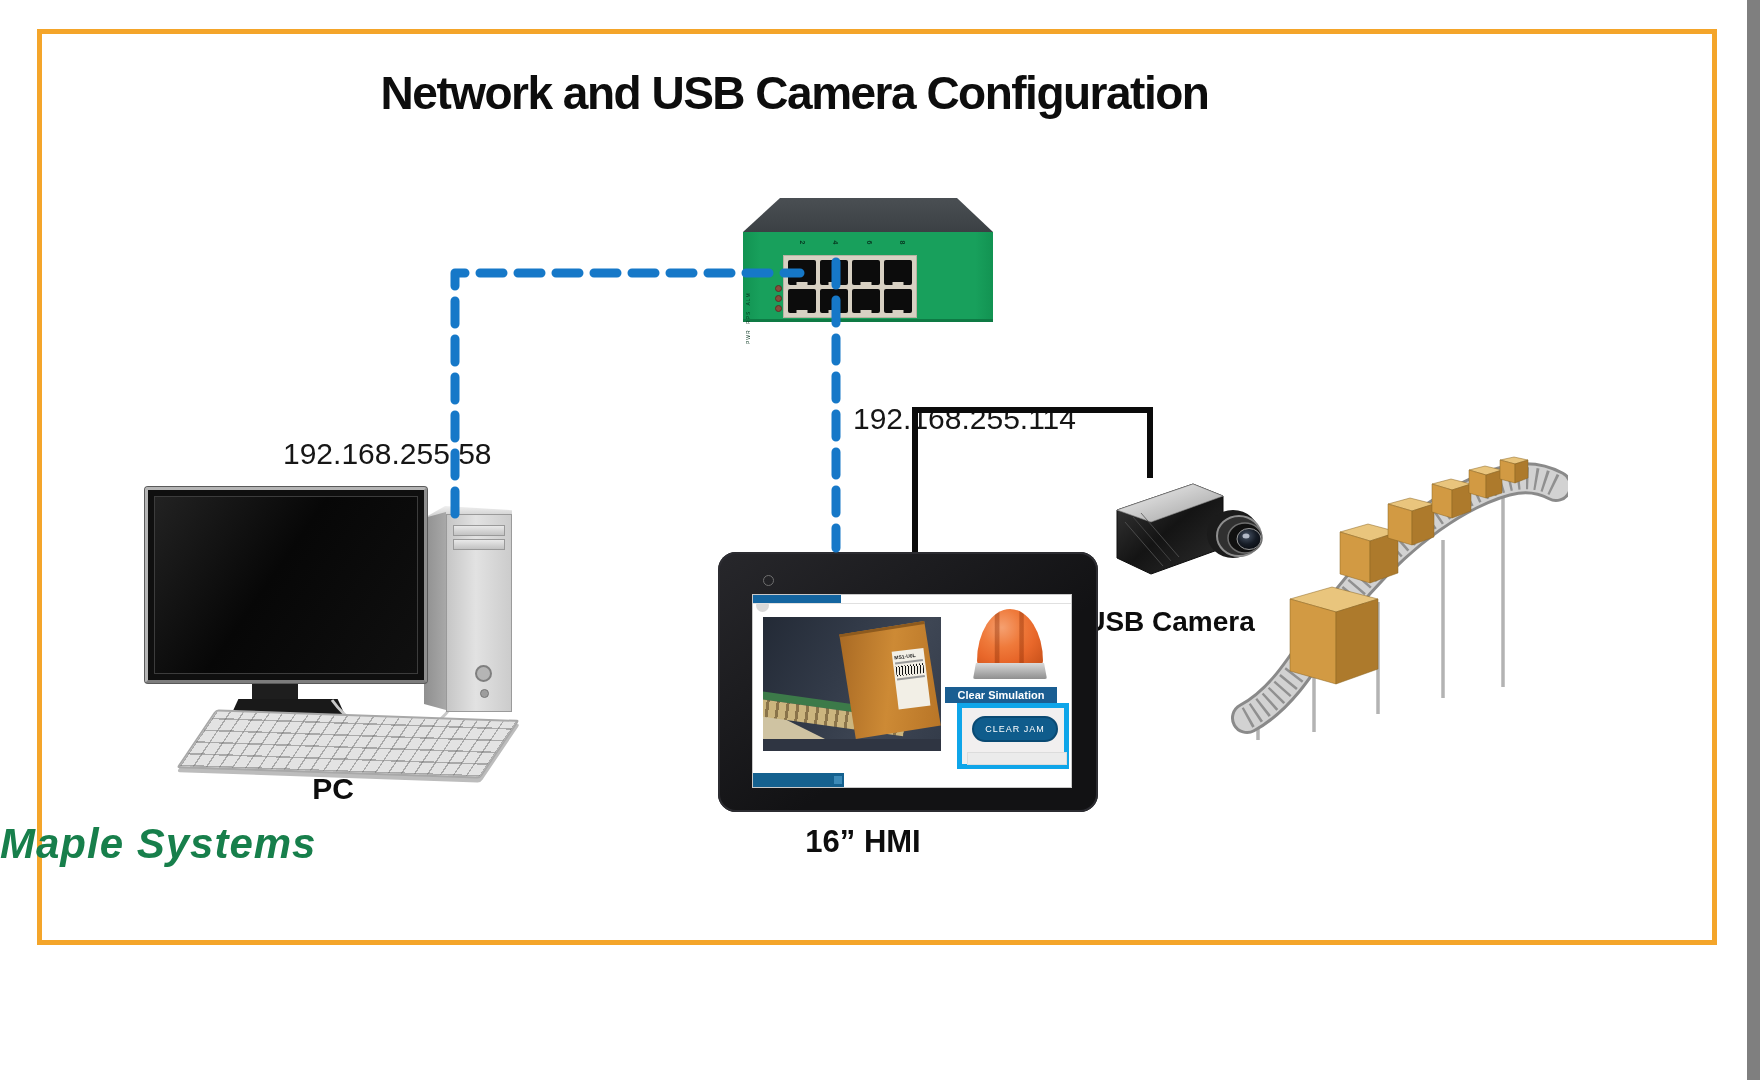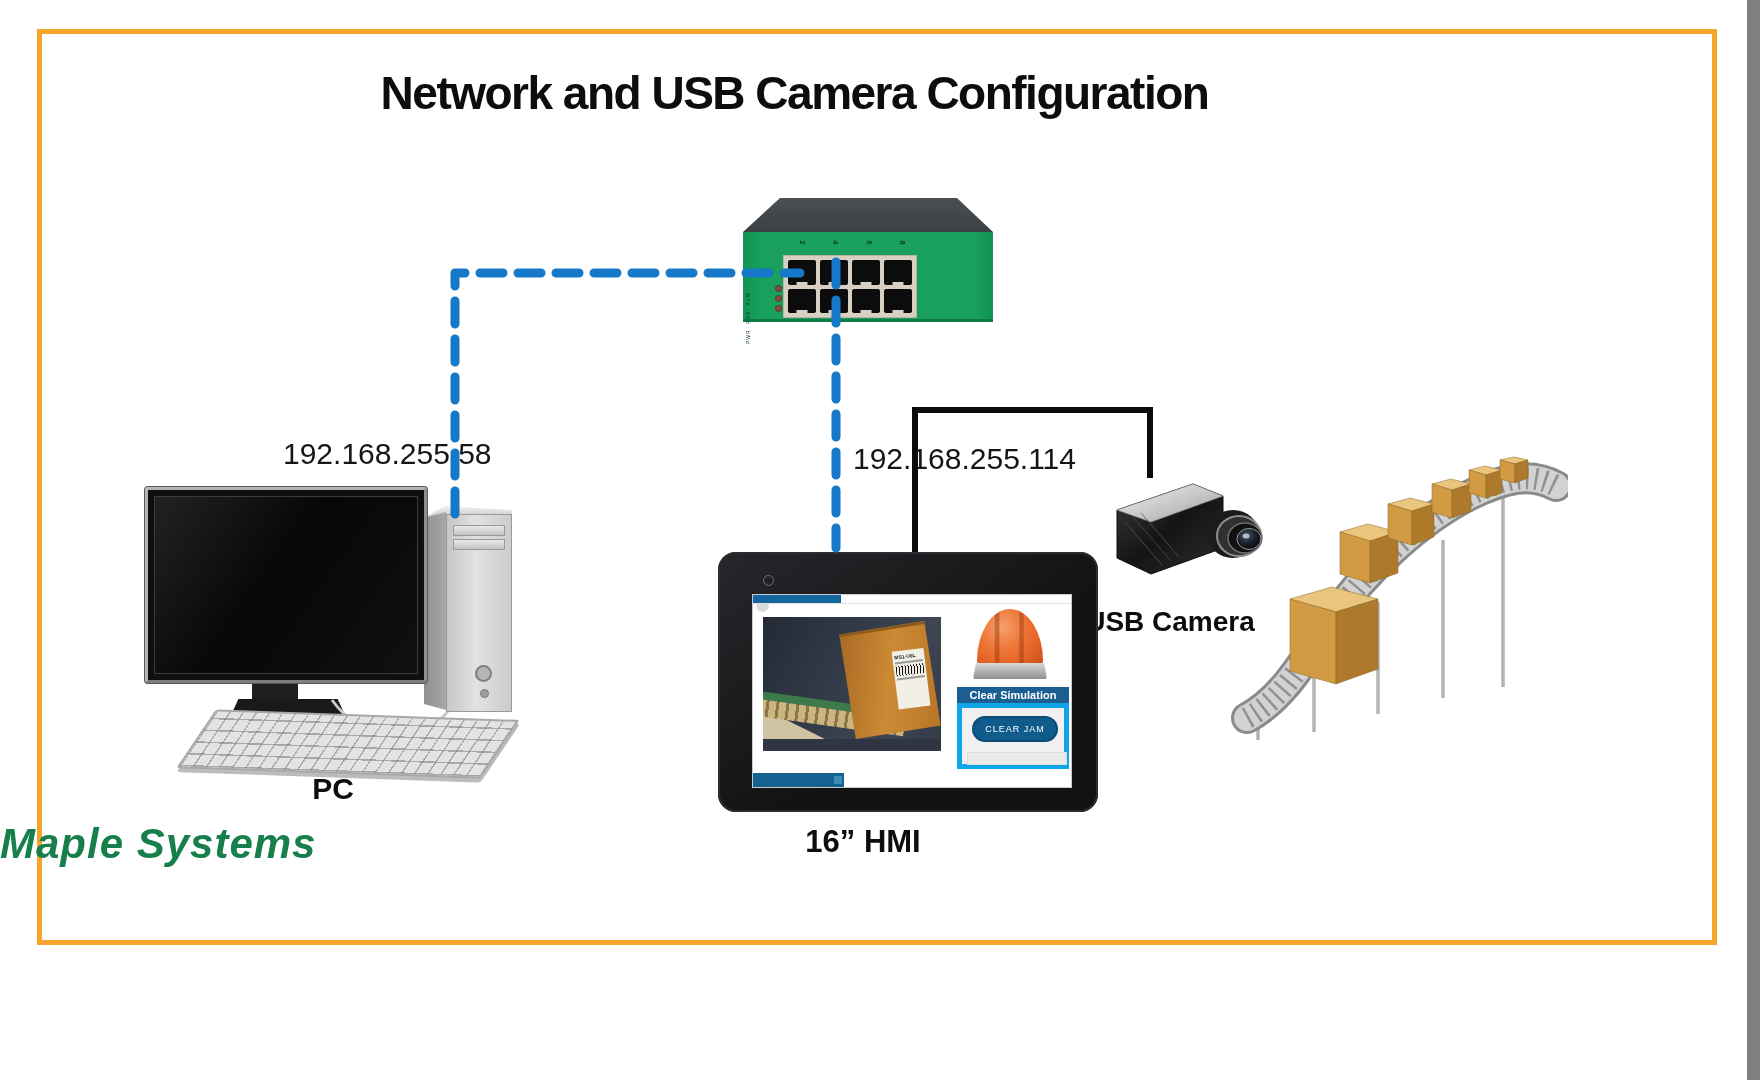--- a/index.html
+++ b/index.html
@@ -59,21 +59,21 @@
             border:2px solid #a8a8a8;border-radius:3px;transform:rotate(2deg) skewX(-32deg);
             box-shadow:3px 4px 0 #bcbcbc;z-index:2;}
 
   
   .device-label{font-weight:bold;font-size:30px;color:#0d0d0d;text-align:center;}
   .label-pc{left:283px;top:772px;width:100px;}
   .label-hmi{left:763px;top:824px;width:200px;font-size:31px;}
   .label-cam{left:1085px;top:606px;width:170px;font-size:28px;}
   .ip-label{font-size:30px;color:#161616;}
   .ip-pc{left:283px;top:437px;}
-  .ip-hmi{left:853px;top:402px;margin-top:40px;}
+  .ip-hmi{left:853px;top:402px;}
 
   
   .hmi{left:718px;top:552px;width:380px;height:260px;border-radius:18px;z-index:3;
        background:linear-gradient(145deg,#27272b,#121214 60%);box-shadow:inset 0 0 0 2px #2c2c31;}
   .power-icon{left:45px;top:23px;width:9px;height:9px;border:1.5px solid #6f6f6f;border-radius:50%;}
   .hmi-screen{left:34px;top:42px;width:318px;height:192px;background:#fff;border:1px solid #c9c9c9;box-sizing:content-box;}
   .screen-dot{left:3px;top:4px;width:13px;height:13px;border-radius:50%;background:#d9d9d9;}
   .accent-top{left:0;top:0;width:88px;height:8px;background:var(--hmi_accent_blue);z-index:2;}
   .screen-divider{left:0;top:8px;width:100%;border-top:1px solid #e0e0e0;}
   .accent-bottom{left:0;top:178px;width:91px;height:14px;background:#15618f;}
@@ -96,21 +96,21 @@
   .photo-strip{left:0;bottom:0;width:100%;height:12px;background:#2f3542;}
 
   
   .beacon-dome{left:224px;top:14px;width:66px;height:58px;
                border-radius:33px 33px 8px 8px / 52px 52px 6px 6px;
                background:radial-gradient(circle at 38% 32%,#F5A070 0%,#EF7A3B 35%,var(--beacon_orange) 60%,#C44E18 100%);}
   .beacon-dome::after{content:"";position:absolute;inset:0;border-radius:inherit;
                background:linear-gradient(90deg,transparent 26%,rgba(140,45,5,.4) 28% 33%,transparent 35% 63%,rgba(140,45,5,.4) 65% 70%,transparent 72%);}
   .beacon-base{left:220px;top:68px;width:74px;height:16px;border-radius:2px;
                background:linear-gradient(180deg,#d9d9d9,#8f8f8f);clip-path:polygon(4% 0,96% 0,100% 100%,0 100%);}
-  .clear-sim-bar{left:204px;top:92px;width:112px;height:16px;background:var(--clear_sim_blue);color:#fff;
+  .clear-sim-bar{left:192px;top:92px;width:112px;height:16px;background:var(--clear_sim_blue);color:#fff;
                  font-size:11px;font-weight:bold;text-align:center;line-height:16px;}
   .sim-panel{left:204px;top:108px;width:112px;height:66px;background:#f1efef;border:5px solid #0ea5e9;box-sizing:border-box;}
   .clear-jam-btn{left:10px;top:8px;width:86px;height:26px;border-radius:13px;background:var(--clear_jam_blue);
                  border:2px solid #0a4a73;box-sizing:border-box;color:#fff;font-size:9px;letter-spacing:1px;
                  text-align:center;line-height:22px;}
   .faint-bar{left:5px;top:44px;width:100px;height:13px;background:#ebebeb;border:1px solid #dcdcdc;box-sizing:border-box;}
 
   
   .overlay{left:0;top:0;z-index:6;pointer-events:none;}
   .under-overlay{left:0;top:0;z-index:1;pointer-events:none;}

